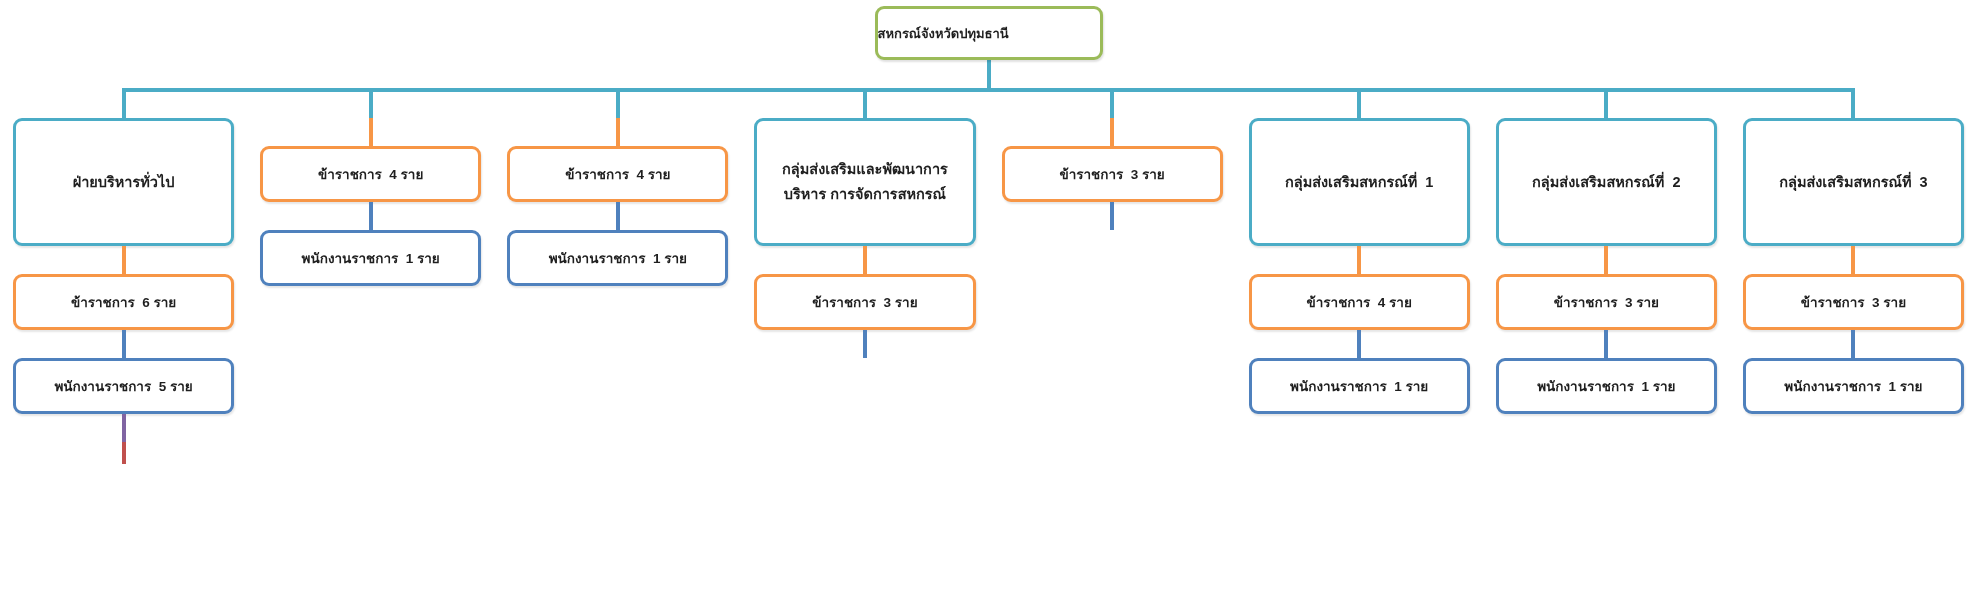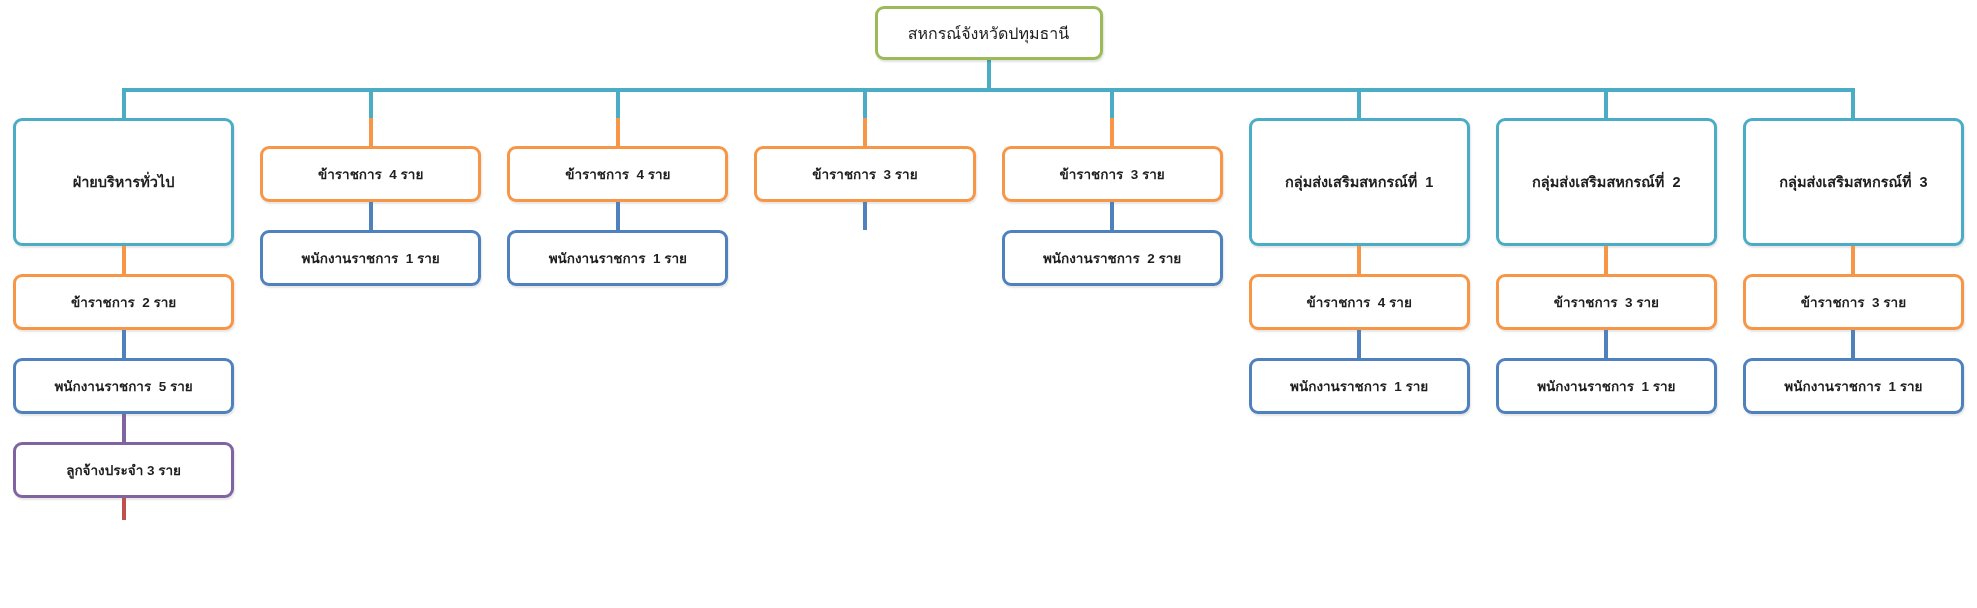--- a/index.html
+++ b/index.html
@@ -11,22 +11,22 @@
     font-family: "Liberation Sans", "DejaVu Sans", sans-serif;
     color: var(--text, #1f1f1f);
     overflow: hidden;
   }
   .root-row { display: flex; justify-content: center; padding-top: 6px; }
   .root-box {
     width: 222px; height: 48px;
     background: var(--box-fill, #fff);
     border: 3px solid var(--root-border, #9BBB59);
     border-radius: 9px;
-    display: flex; align-items: center; justify-content: center;
-    font-weight: normal; font-size: 16px; text-align: center;
+    display: flex; align-items: center; 
+    font-weight: bold; font-size: 13px; text-align: center;
     box-shadow: 1px 2px 2px rgba(0,0,0,0.12);
   }
   .root-stub { width: 4px; height: 28px; background: var(--connector, #4BACC6); margin: 0 auto; }
   .cols { position: relative; display: flex; width: 100%; }
   .hline {
     position: absolute; top: 0;
     left: calc(6.25% - 2px);
     width: calc(87.5% + 4px);
     height: 4px;
     background: var(--connector, #4BACC6);
@@ -70,30 +70,27 @@
   <div class="cols">
     <div class="hline"></div>
 
     <div class="col">
       <div class="drop c-teal"></div>
       <div class="box dept">
         <span>ฝ่ายบริหารทั่วไป</span>
       </div>
       <div class="drop c-orange"></div>
       <div class="box stat b-orange">
-        <span>ข้าราชการ  2 ราย</span>
+        <span>ข้าราชการ  6 ราย</span>
       </div>
       <div class="drop c-blue"></div>
       <div class="box stat b-blue">
         <span>พนักงานราชการ  5 ราย</span>
       </div>
       <div class="drop c-purple"></div>
-      <div class="box stat b-purple">
-        <span>ลูกจ้างประจำ 3 ราย</span>
-      </div>
       <div class="drop c-red"></div>
     </div>
 
     <div class="col">
       <div class="drop c-teal"></div>
       <div class="drop c-orange"></div>
       <div class="box stat b-orange">
         <span>ข้าราชการ  4 ราย</span>
       </div>
       <div class="drop c-blue"></div>
@@ -109,37 +106,37 @@
         <span>ข้าราชการ  4 ราย</span>
       </div>
       <div class="drop c-blue"></div>
       <div class="box stat b-blue">
         <span>พนักงานราชการ  1 ราย</span>
       </div>
     </div>
 
     <div class="col">
       <div class="drop c-teal"></div>
+      <div class="box dept">
+        <span>กลุ่มส่งเสริมและพัฒนาการบริหาร การจัดการสหกรณ์</span>
+      </div>
       <div class="drop c-orange"></div>
       <div class="box stat b-orange">
         <span>ข้าราชการ  3 ราย</span>
       </div>
       <div class="drop c-blue"></div>
     </div>
 
     <div class="col">
       <div class="drop c-teal"></div>
       <div class="drop c-orange"></div>
       <div class="box stat b-orange">
         <span>ข้าราชการ  3 ราย</span>
       </div>
       <div class="drop c-blue"></div>
-      <div class="box stat b-blue">
-        <span>พนักงานราชการ  2 ราย</span>
-      </div>
     </div>
 
     <div class="col">
       <div class="drop c-teal"></div>
       <div class="box dept">
         <span>กลุ่มส่งเสริมสหกรณ์ที่  1</span>
       </div>
       <div class="drop c-orange"></div>
       <div class="box stat b-orange">
         <span>ข้าราชการ  4 ราย</span>

